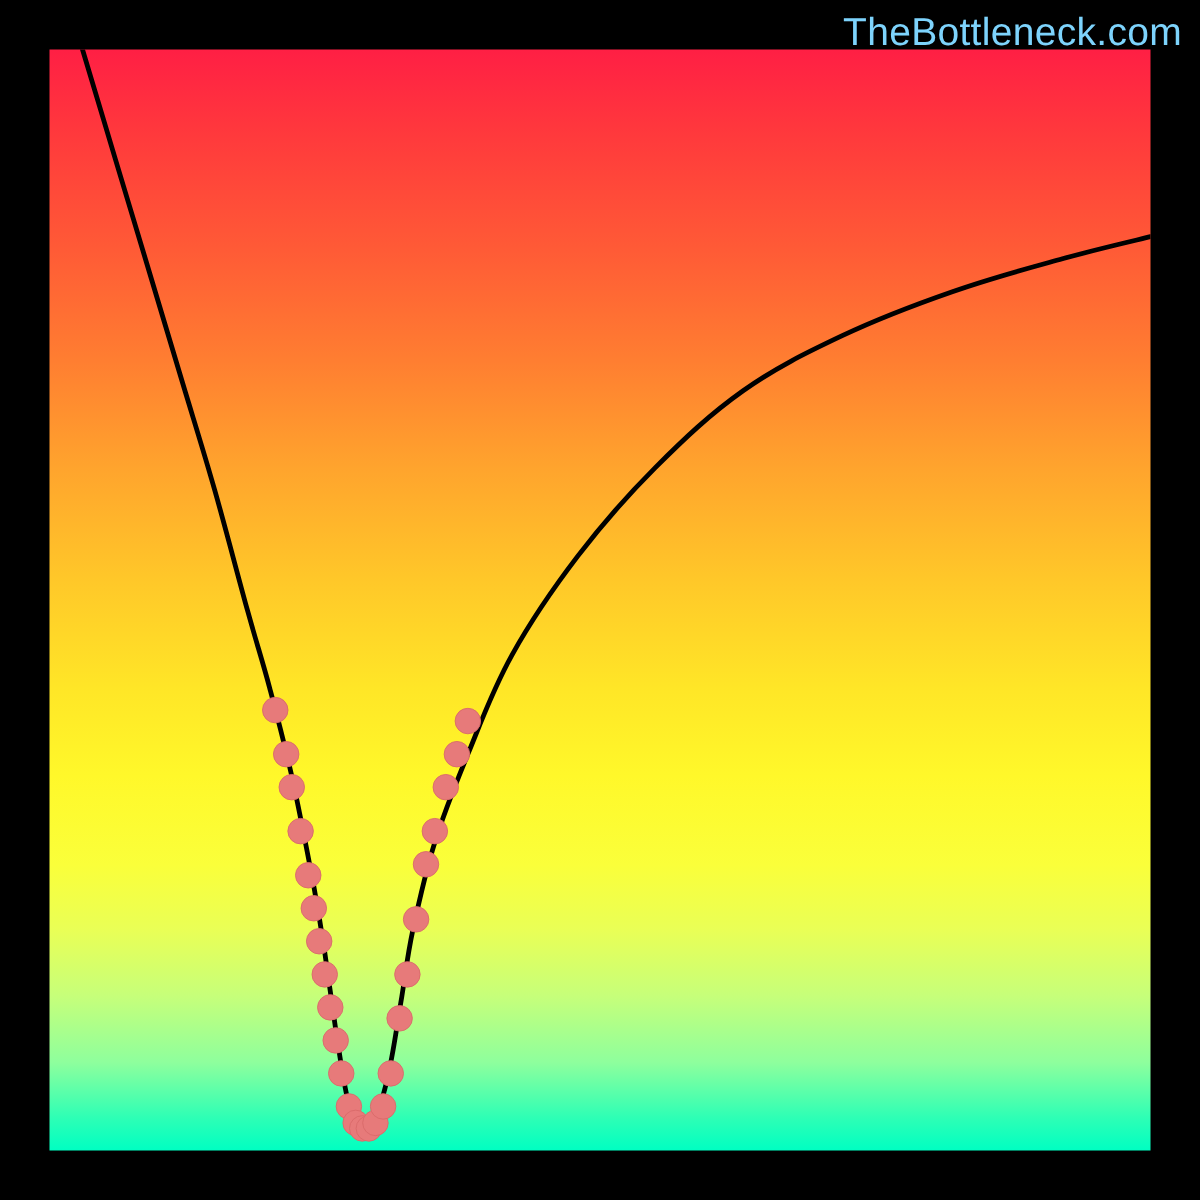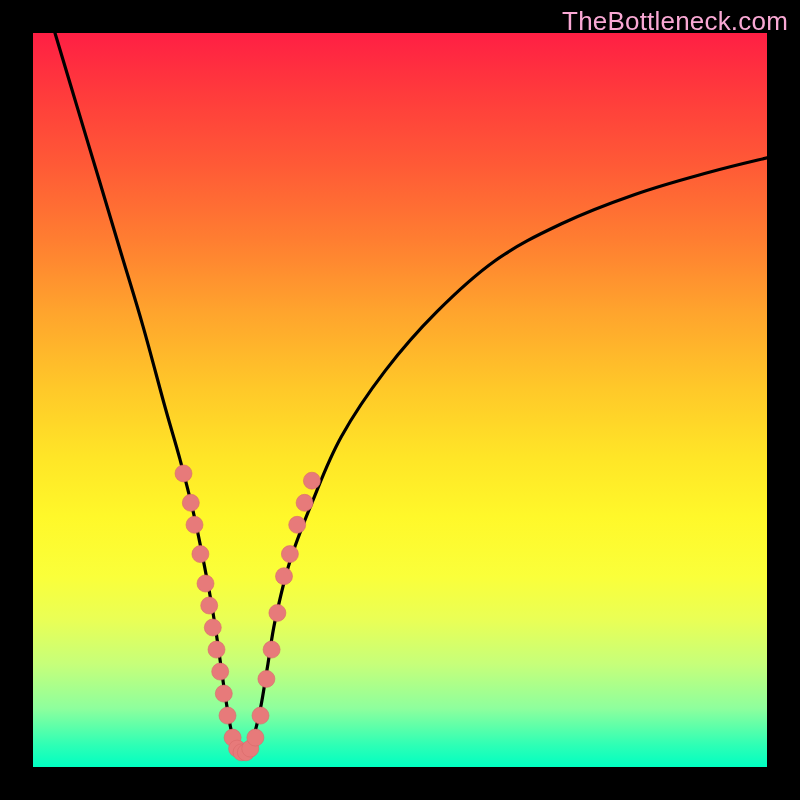--- a/index.html
+++ b/index.html
@@ -37,21 +37,21 @@
       #c6ff7a 86%,
       #8eff9d 92%,
       #2effb5 97%,
       #00ffc2 100%
     );
   }
   .watermark {
     position: absolute;
     top: 6px;
     right: 12px;
-    color: #f9a8d4;
+    color: #7dd3fc;
     font-size: 26px;
     font-weight: 500;
     letter-spacing: 0.2px;
     z-index: 5;
   }
   svg.overlay {
     position: absolute;
     left: 0;
     top: 0;
     width: 734px;

